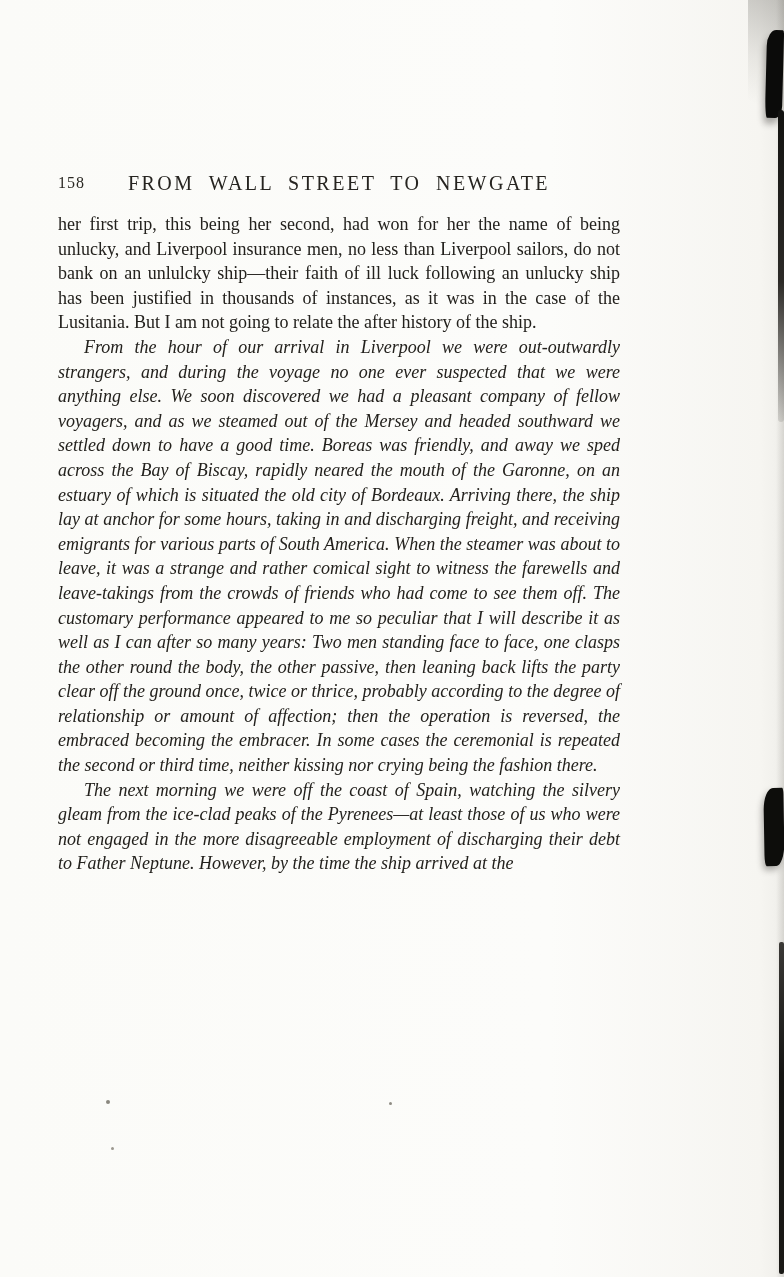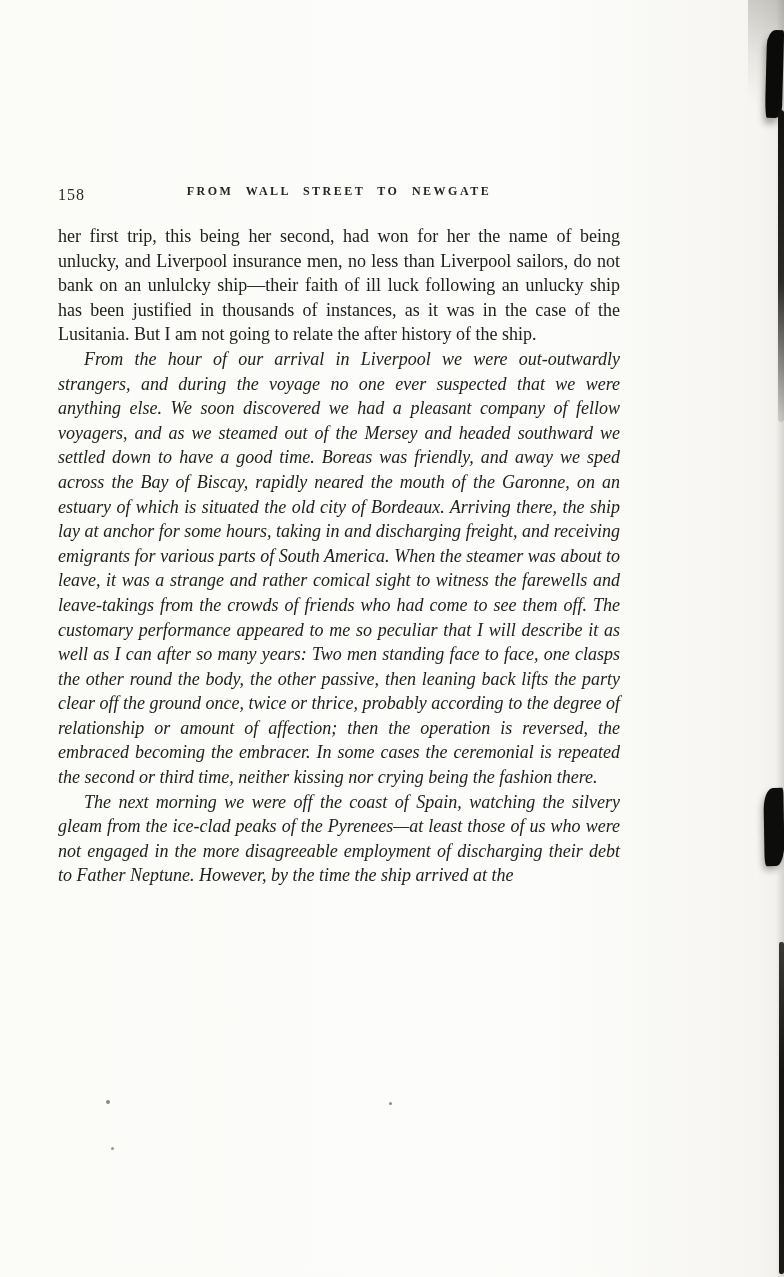--- a/index.html
+++ b/index.html
@@ -15,41 +15,41 @@
     font-family: "Liberation Serif", serif;
   }
   .page {
     position: absolute;
     inset: 0;
     background: linear-gradient(to right, #fbfbf8 0%, #fcfcfa 70%, #f6f5f1 97%, #efeeea 100%);
   }
   .content {
     position: absolute;
     left: 58px;
-    top: 184px;
+    top: 172px;
     width: 562px;
     color: #23211d;
   }
   .header {
     position: relative;
     height: 24px;
     margin-bottom: 16px;
   }
   .page-number {
     position: absolute;
     left: 0;
     top: 2px;
     font-size: 16px;
     letter-spacing: 1px;
     color: #2a2823;
   }
   .running-title {
     text-align: center;
-    font-size: 12px;
-    font-weight: bold;
+    font-size: 20px;
+    font-weight: normal;
     letter-spacing: 2.5px;
     word-spacing: 7px;
     color: #262420;
   }
   .para {
     margin: 0;
     font-size: 18px;
     line-height: 24.6px;
     text-align: justify;
     color: #23211d;

